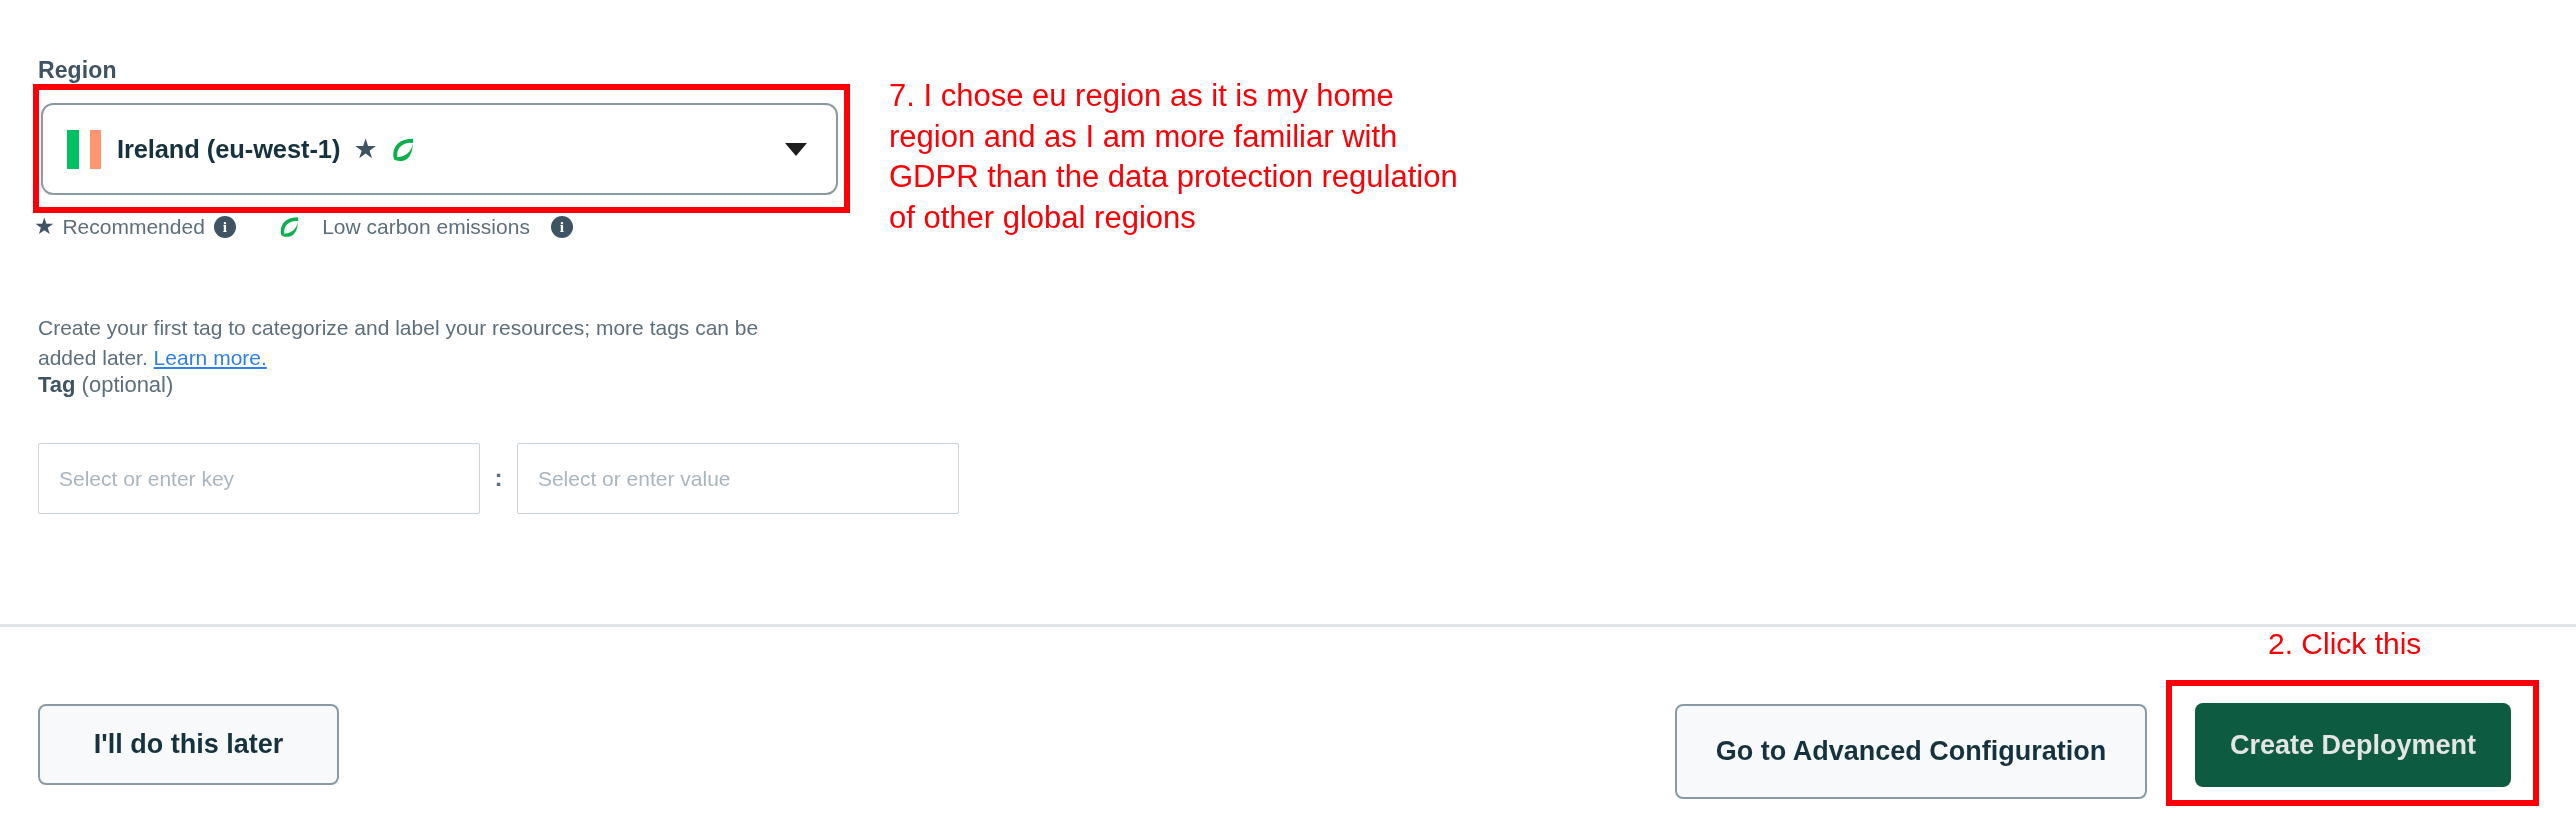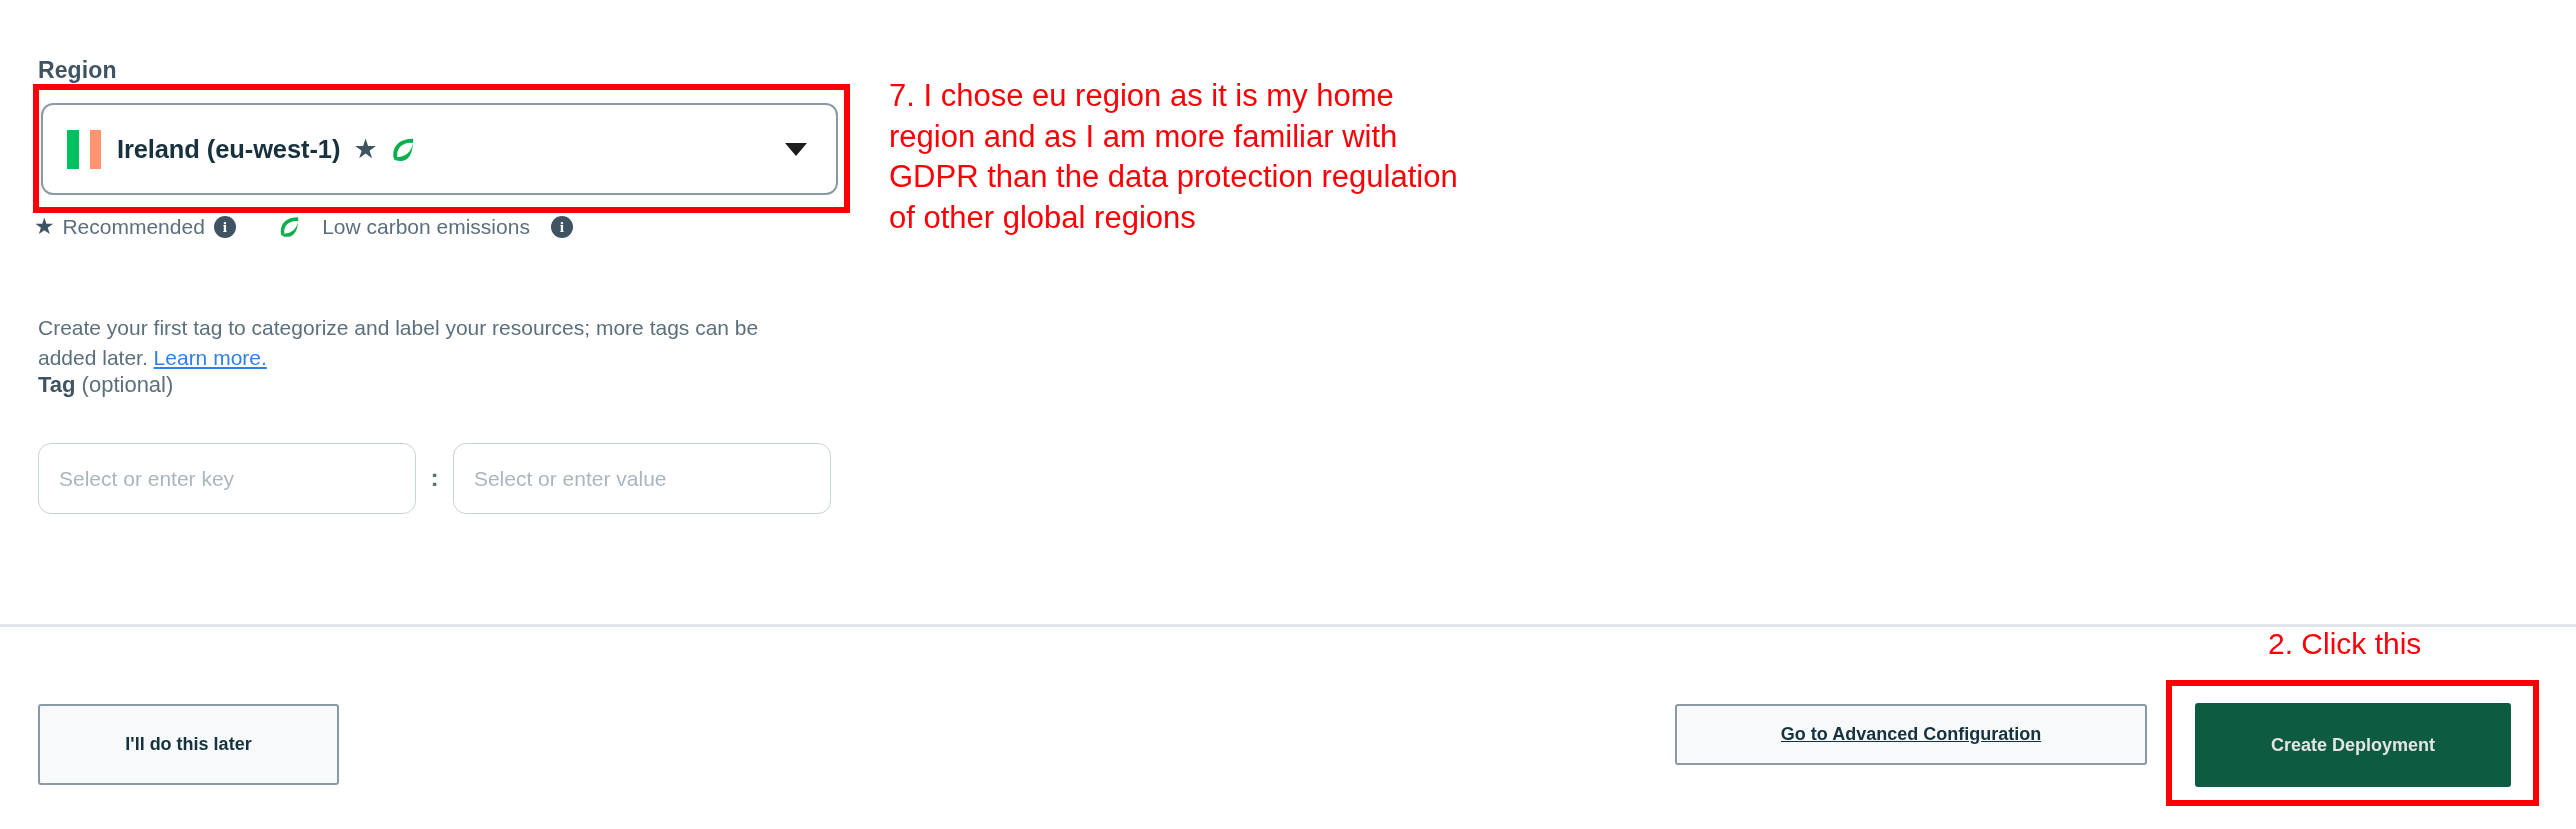--- a/index.html
+++ b/index.html
@@ -154,25 +154,25 @@
   #tag-learn-more { color: #2f80ed; }
 
   #tag-inputs {
     position: absolute;
     left: 38px;
     top: 443px;
     display: flex;
     align-items: center;
   }
   .tag-input {
-    width: 378px;
+    width: 442px;
     height: 71px;
     box-sizing: border-box;
     border: 1.7px solid #c9d2d8;
-    border-radius: 13px;
+    border-radius: 2px;
     background: #ffffff;
     display: flex;
     align-items: center;
     padding: 0 20px;
     font-size: 21px;
     color: #aab6bf;
   }
   #tag-sep {
     font-size: 24.4px;
     color: #5b6f7c;
@@ -211,43 +211,42 @@
     width: 2576px;
     height: 2.8px;
     background: #e2e6e9;
   }
   .btn {
     position: absolute;
     box-sizing: border-box;
     display: flex;
     align-items: center;
     justify-content: center;
-    font-size: 18px;
-    font-weight: bold;
-    border-radius: 3px;
+    font-size: 27px;
+    font-weight: bold;
+    border-radius: 8px;
     white-space: nowrap;
   }
   #btn-later {
     left: 38px;
     top: 704px;
     width: 301px;
     height: 81px;
     border: 2.2px solid #8a9aa5;
     background: #f7f9fa;
     color: #17323f;
   }
   #btn-advanced {
     left: 1675px;
     top: 704px;
     width: 472px;
-    height: 61px;
+    height: 95px;
     border: 2.2px solid #8a9aa5;
     background: #f7f9fa;
     color: #17323f;
-    text-decoration: underline;
   }
   #deploy-highlight {
     position: absolute;
     left: 2166px;
     top: 680px;
     width: 373px;
     height: 126px;
     border: 6.1px solid #fb0007;
     box-sizing: border-box;
   }

